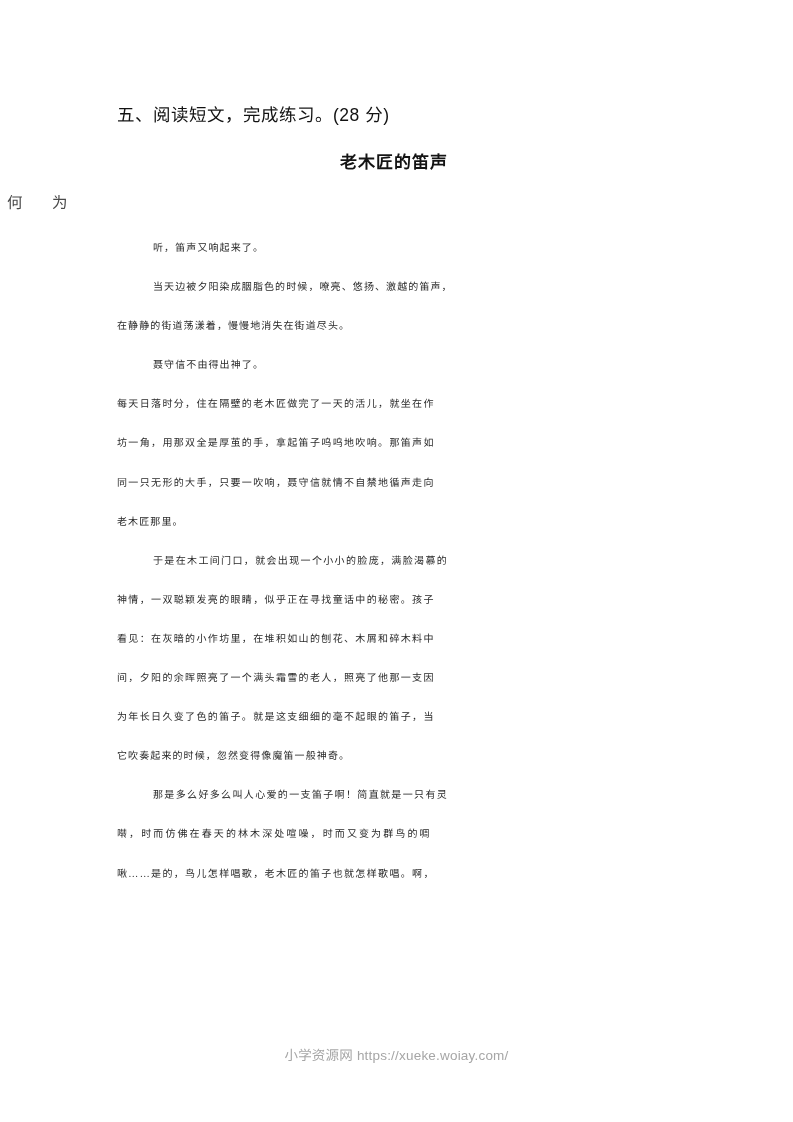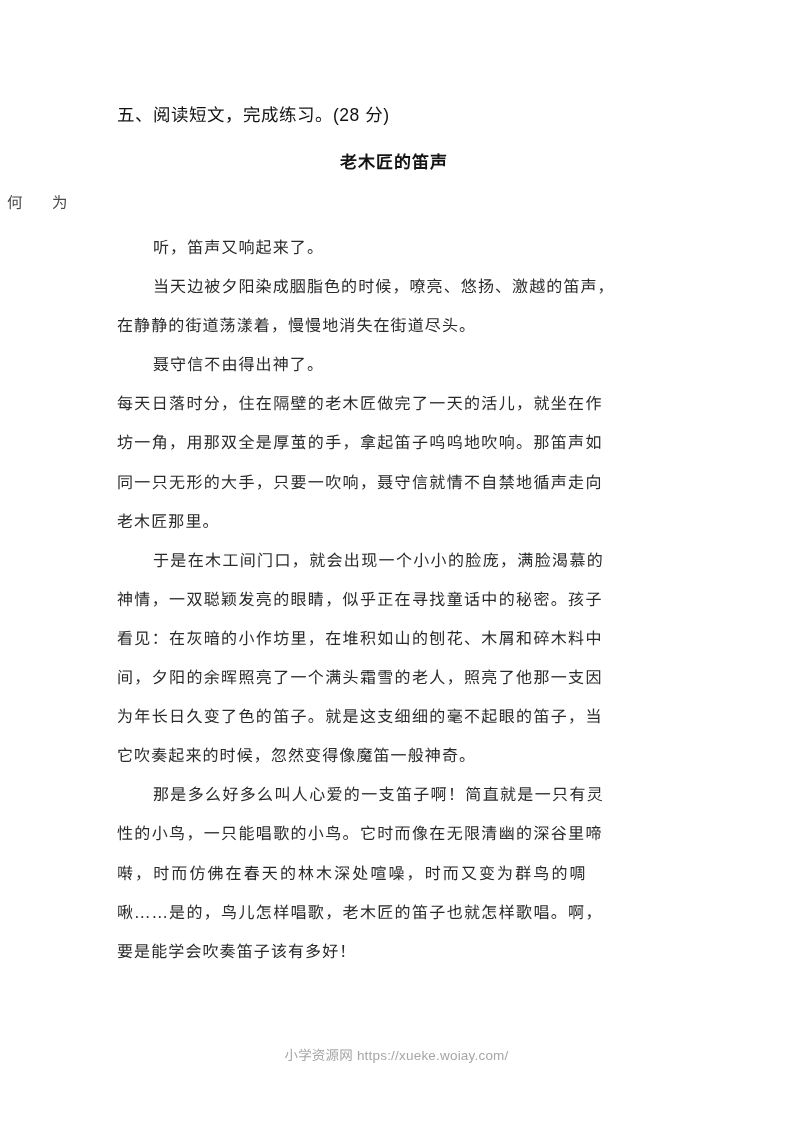--- a/index.html
+++ b/index.html
@@ -71,21 +71,21 @@
     position: absolute;
     left: 117px;
     top: 228px;
     width: 556px;
   }
 
   .body-line {
     height: 39.1px;
     line-height: 39.1px;
     font-family: Liberation Serif, serif;
-    font-size: 16px;
+    font-size: 10px;
     letter-spacing: 1.1px;
     white-space: nowrap;
     color: #2a2a2a;
   }
   .body-line.indent {
     padding-left: 36px;
   }
   
   .body-line.wide {
     letter-spacing: 1.35px;
@@ -128,21 +128,19 @@
       <div class="body-line wide">坊一角，用那双全是厚茧的手，拿起笛子呜呜地吹响。那笛声如</div>
       <div class="body-line wide">同一只无形的大手，只要一吹响，聂守信就情不自禁地循声走向</div>
       <div class="body-line">老木匠那里。</div>
       <div class="body-line indent wide">于是在木工间门口，就会出现一个小小的脸庞，满脸渴慕的</div>
       <div class="body-line wide">神情，一双聪颖发亮的眼睛，似乎正在寻找童话中的秘密。孩子</div>
       <div class="body-line wide">看见：在灰暗的小作坊里，在堆积如山的刨花、木屑和碎木料中</div>
       <div class="body-line wide">间，夕阳的余晖照亮了一个满头霜雪的老人，照亮了他那一支因</div>
       <div class="body-line wide">为年长日久变了色的笛子。就是这支细细的毫不起眼的笛子，当</div>
       <div class="body-line">它吹奏起来的时候，忽然变得像魔笛一般神奇。</div>
       <div class="body-line indent wide">那是多么好多么叫人心爱的一支笛子啊！简直就是一只有灵</div>
-      <div class="body-line wide">性的小鸟，一只能唱歌的小鸟。它时而像在无限清幽的深谷里啼</div>
       <div class="body-line wider">啭，时而仿佛在春天的林木深处喧噪，时而又变为群鸟的啁</div>
       <div class="body-line wide">啾……是的，鸟儿怎样唱歌，老木匠的笛子也就怎样歌唱。啊，</div>
-      <div class="body-line">要是能学会吹奏笛子该有多好！</div>
     </div>
 
   <div class="watermark">小学资源网 https://xueke.woiay.com/</div>
 
 </div>
 
 </body></html>

